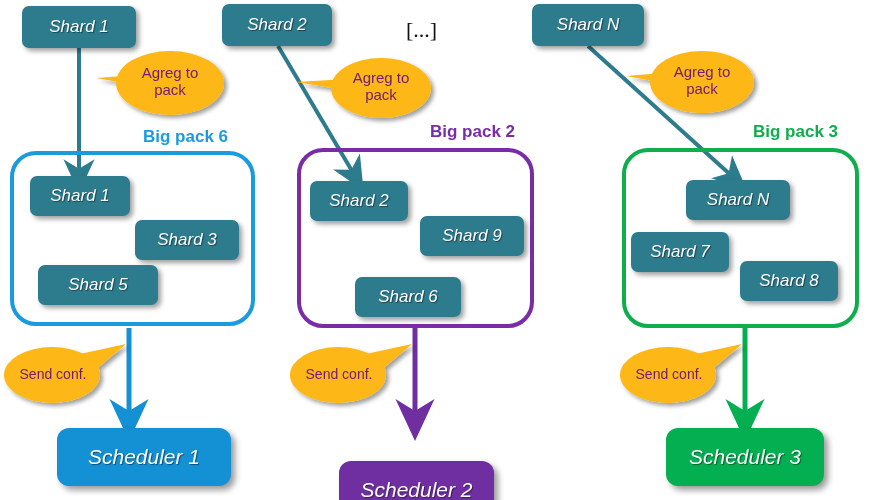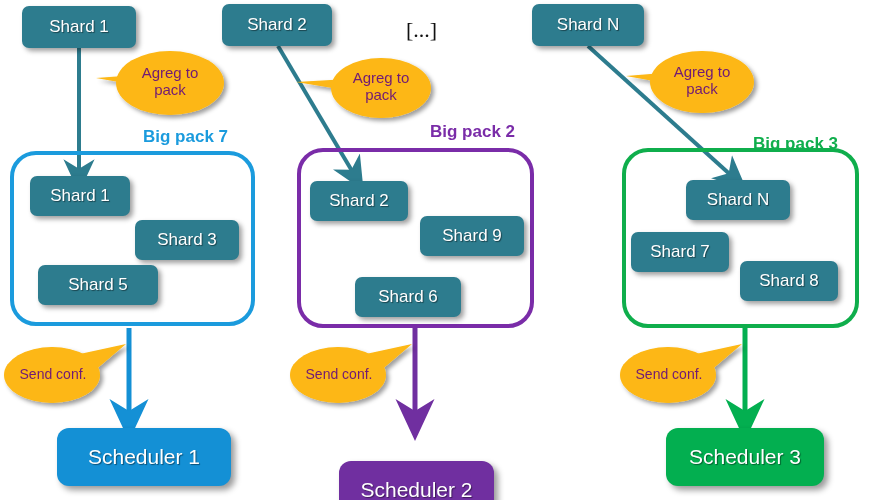--- a/index.html
+++ b/index.html
@@ -25,20 +25,21 @@
   }
   .node {
     position: absolute;
     box-sizing: border-box;
     display: flex;
     align-items: center;
     justify-content: center;
     color: #ffffff;
     white-space: nowrap;
     text-shadow: 1px 1px 1px rgba(0,0,0,0.45);
+    font-style: italic;
   }
   .shard {
     background: #2D7C8E;
     border-radius: 7px;
     font-size: 17px;
     box-shadow: 3px 3px 5px rgba(0,0,0,0.38);
   }
   .shard-top {
     font-size: 17px;
   }
@@ -184,23 +185,23 @@
 
   <div class="ellipsis-mark" style="left:406px; top:17px;">[...]</div>
 
   <div class="callout-text" style="left:120px; top:64px; width:100px;">Agreg to
 pack</div>
   <div class="callout-text" style="left:333px; top:69px; width:96px;">Agreg to
 pack</div>
   <div class="callout-text" style="left:653px; top:63px; width:98px;">Agreg to
 pack</div>
 
-  <div class="pack-label lbl1" style="left:143px; top:127px;">Big pack 7</div>
+  <div class="pack-label lbl1" style="left:143px; top:127px;">Big pack 6</div>
   <div class="pack-label lbl2" style="left:430px; top:122px;">Big pack 2</div>
-  <div class="pack-label lbl3" style="left:753px; top:122px;margin-top:12px;">Big pack 3</div>
+  <div class="pack-label lbl3" style="left:753px; top:122px;">Big pack 3</div>
 
   <div class="pack pack1" style="left:10px; top:151px; width:245px; height:175px;"></div>
 
   <div class="node shard" style="left:30px; top:176px; width:100px; height:40px;">
     <span>Shard 1</span>
   </div>
   <div class="node shard" style="left:135px; top:220px; width:104px; height:40px;">
     <span>Shard 3</span>
   </div>
   <div class="node shard" style="left:38px; top:265px; width:120px; height:40px;">

